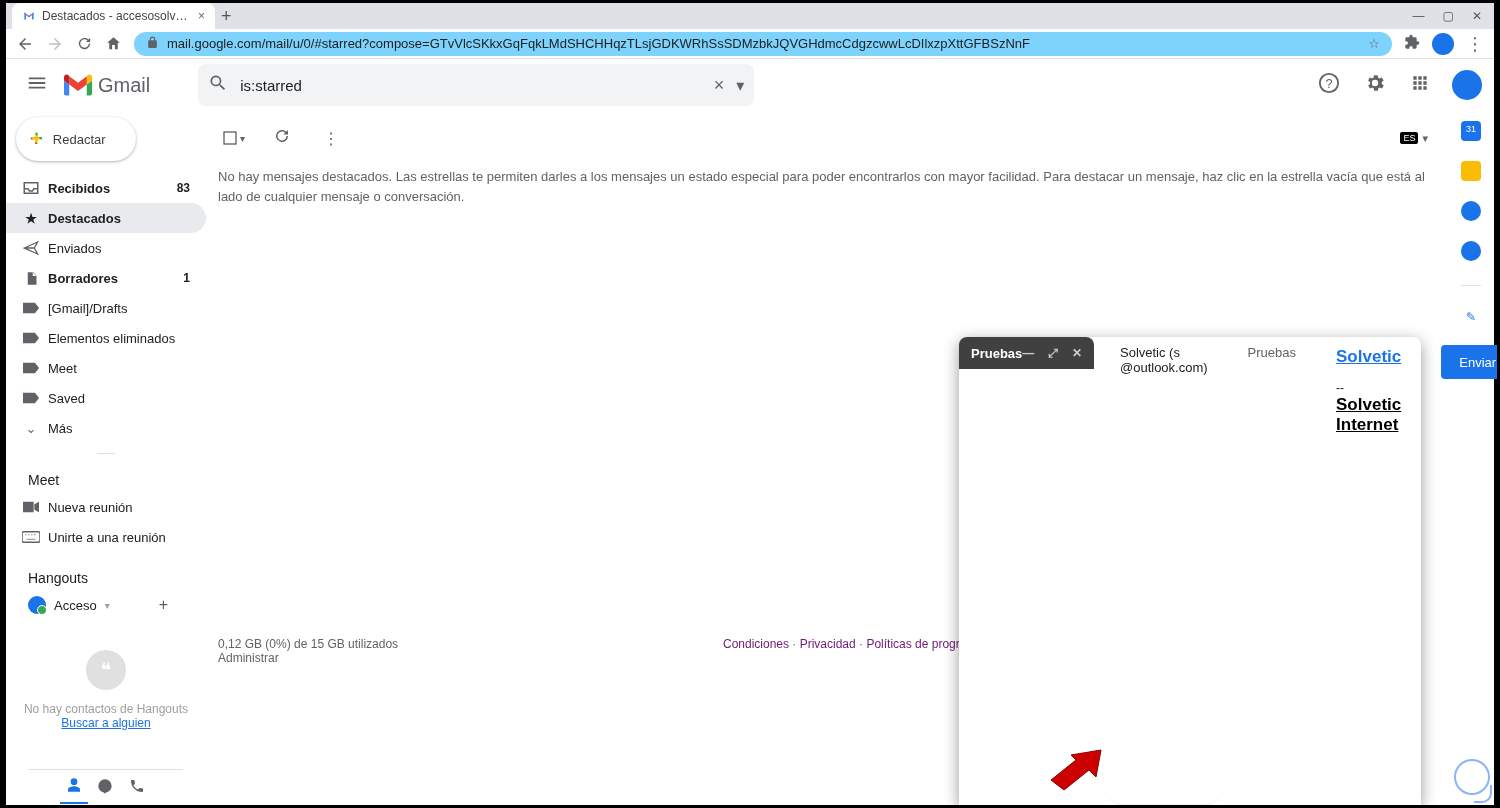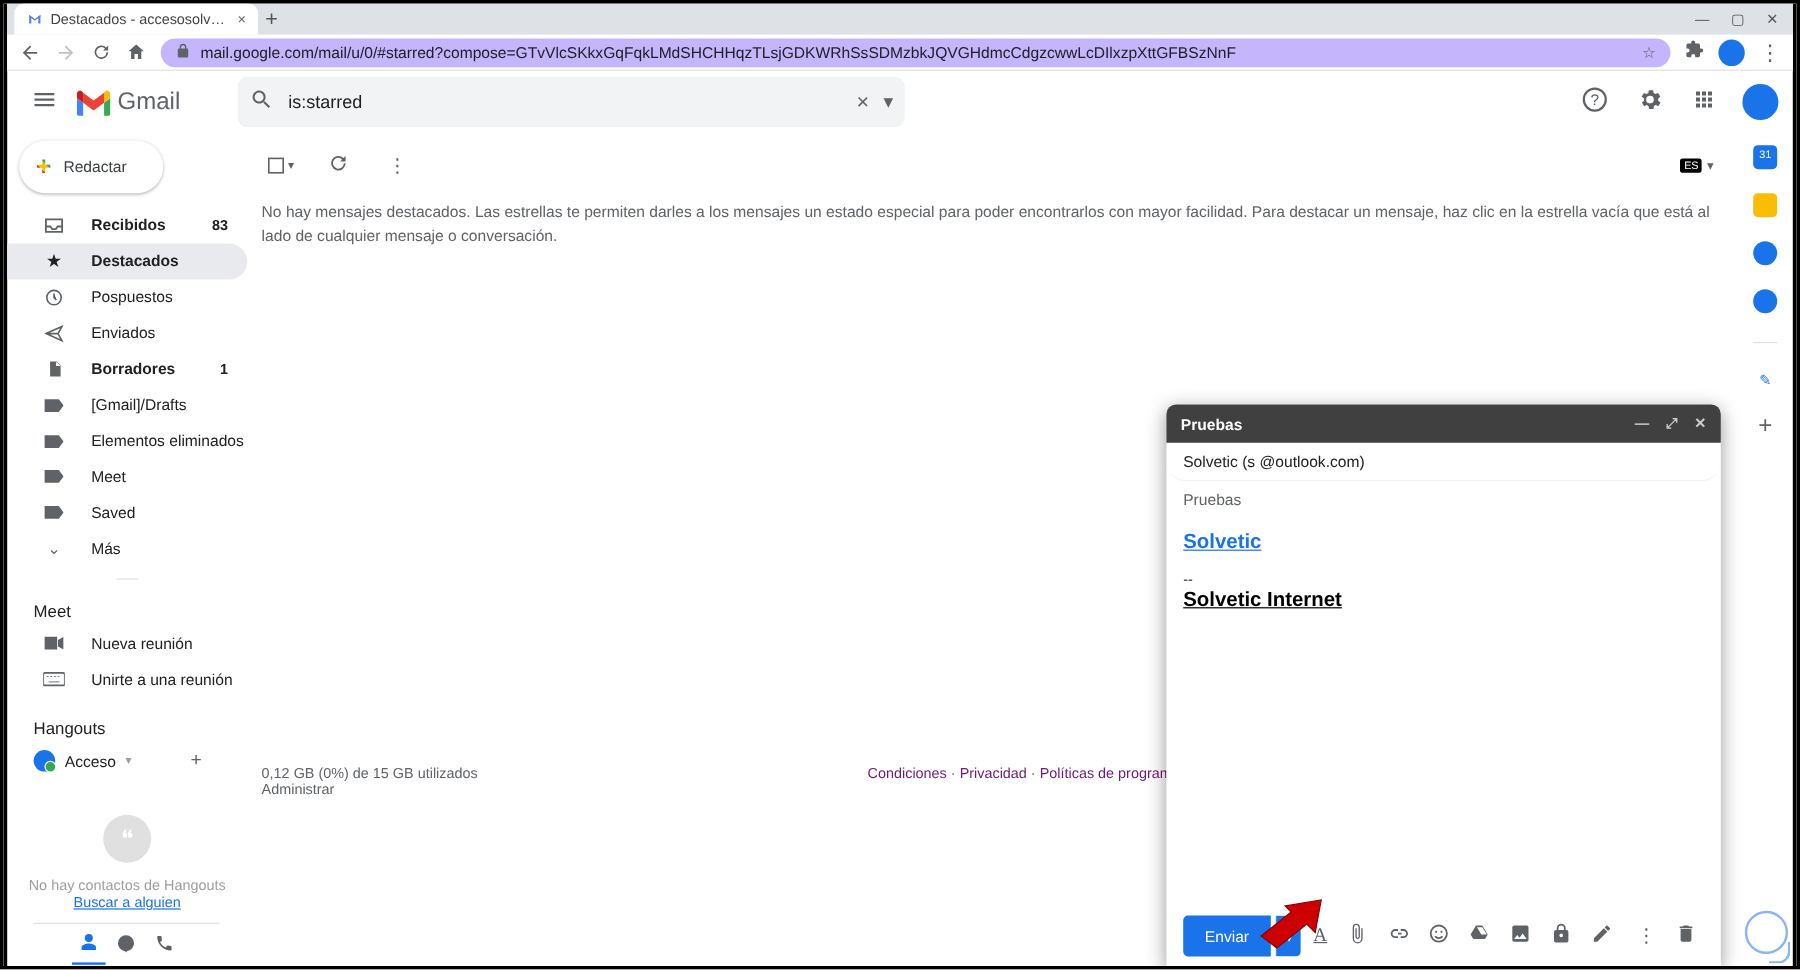--- a/index.html
+++ b/index.html
@@ -12,47 +12,47 @@
 .tab { background:#fff; height:26px; display:flex; align-items:center; padding:0 10px; border-radius:8px 8px 0 0; gap:6px; margin-left:6px; min-width:180px; }
 .tab-icon { width:14px; height:14px; }
 .tab-title { color:#444; font-size:12px; white-space:nowrap; overflow:hidden; text-overflow:ellipsis; max-width:150px; }
 .tab-close { color:#666; cursor:pointer; margin-left:auto; }
 .new-tab { margin-left:6px; color:#555; font-size:18px; cursor:pointer; }
 .win-controls { margin-left:auto; display:flex; gap:18px; padding-right:12px; color:#555; }
 .win-controls span { cursor:pointer; font-size:12px; }
 
 .addr-bar { height:30px; background:#fff; display:flex; align-items:center; padding:0 10px; gap:12px; border-bottom:1px solid #e0e0e0; }
 .nav-btn { color:#5f6368; cursor:pointer; display:flex; align-items:center; }
-.url-field { flex:1; display:flex; align-items:center; gap:8px; background:#c4b5fd; border-radius:14px; padding:4px 12px; font-size:13px; color:#202124; }
+.url-field { flex:1; display:flex; align-items:center; gap:8px; background:#7dd3fc; border-radius:14px; padding:4px 12px; font-size:13px; color:#202124; }
 .url-field .lock { color:#5f6368; }
 .url-text { flex:1; }
 .star { color:#5f6368; cursor:pointer; }
 .ext-icon { color:#5f6368; cursor:pointer; }
 .avatar-small { width:22px; height:22px; border-radius:50%; background:#1a73e8; cursor:pointer; }
 .chrome-menu { color:#5f6368; cursor:pointer; font-size:18px; }
 
 
 .gm-header { height:52px; display:flex; align-items:center; padding:0 12px; gap:8px; }
 .menu-icon { color:#5f6368; cursor:pointer; padding:8px; }
-.logo { display:flex; align-items:flex-end; gap:6px; cursor:pointer; padding-right:40px; }
+.logo { display:flex; align-items:center; gap:6px; cursor:pointer; padding-right:40px; }
 .logo-text { font-size:20px; color:#5f6368; }
 .search-box { flex:0 0 556px; background:#f1f3f4; border-radius:8px; height:42px; display:flex; align-items:center; padding:0 10px; gap:12px; }
 .search-input { flex:1; background:transparent; border:none; outline:none; font-size:15px; color:#202124; }
 .search-clear { color:#5f6368; cursor:pointer; font-size:18px; }
 .search-opts { color:#5f6368; cursor:pointer; }
 .hdr-spacer { flex:1; }
 .hdr-icon { color:#5f6368; cursor:pointer; padding:8px; }
 .avatar-hdr { width:30px; height:30px; border-radius:50%; background:#1a73e8; cursor:pointer; margin-left:6px; }
 
 
 .gm-body { display:flex; height:calc(100% - 108px); }
 .sidebar { width:200px; padding-top:6px; display:flex; flex-direction:column; font-size:13px; color:#202124; }
 .compose-btn { margin:0 0 12px 10px; width:120px; height:44px; border-radius:22px; background:#fff; box-shadow:0 1px 3px rgba(0,0,0,.3); display:flex; align-items:center; gap:10px; padding-left:14px; cursor:pointer; font-size:13px; color:#3c4043; }
 .compose-plus { font-size:22px; background:linear-gradient(45deg,#d93025 0 40%,#fbbc04 40% 60%,#34a853 60% 80%,#1a73e8 80%); -webkit-background-clip:text; color:transparent; font-weight:bold; }
-.nav-item { display:flex; align-items:center; gap:22px; height:30px; padding-left:30px; cursor:pointer; border-radius:0 16px 16px 0; position:relative; }
+.nav-item { display:flex; align-items:center; gap:8px; height:30px; padding-left:16px; cursor:pointer; border-radius:0 16px 16px 0; position:relative; }
 .nav-item.active { background:#e8eaed; font-weight:bold; }
 .nav-item .count { margin-left:auto; margin-right:16px; font-size:12px; color:#5f6368; }
 .nav-item.unread .label, .nav-item.unread .count { font-weight:bold; color:#202124; }
 .nav-icon { width:18px; color:#5f6368; display:flex; justify-content:center; }
 .nav-item.active .nav-icon { color:#202124; }
 
 .side-section { padding:18px 0 4px 22px; font-size:14px; color:#202124; font-weight:500; }
 .side-divider { height:1px; background:#e0e0e0; margin:10px 46px 0; width:18px; align-self:center; }
 
 .hangouts-user { display:flex; align-items:center; gap:8px; padding:6px 22px; font-size:13px; position:relative; }
@@ -86,21 +86,21 @@
 .rail-icon { width:20px; height:20px; cursor:pointer; border-radius:4px; }
 .rail-cal { background:#1a73e8; position:relative; }
 .rail-cal::after{content:'31';position:absolute;inset:3px 0 0;color:#fff;font-size:9px;text-align:center;}
 .rail-keep { background:#fbbc04; }
 .rail-tasks { background:#1a73e8; border-radius:50%; }
 .rail-contacts { background:#1a73e8; border-radius:50%; }
 .rail-div { width:20px; height:1px; background:#e0e0e0; margin:4px 0; }
 .rail-add { color:#5f6368; cursor:pointer; font-size:20px; }
 
 
-.compose-win { position:absolute; bottom:0; right:60px; width:462px; height:468px; background:#fff; box-shadow:0 4px 16px rgba(0,0,0,.4); border-radius:8px 8px 0 0; display:flex; flex-direction:column; z-index:100; }
+.compose-win { position:absolute; bottom:0; right:73px; width:462px; height:468px; background:#fff; box-shadow:0 4px 16px rgba(0,0,0,.4); border-radius:8px 8px 0 0; display:flex; flex-direction:row; z-index:100;gap:12px; }
 .cw-header { background:#404040; color:#fff; height:32px; display:flex; align-items:center; padding:0 12px; border-radius:8px 8px 0 0; font-size:13px; font-weight:bold; }
 .cw-hdr-icons { margin-left:auto; display:flex; gap:14px; color:#ccc; }
 .cw-hdr-icons span { cursor:pointer; font-size:12px; }
 .cw-field { padding:8px 14px; font-size:13px; color:#5f6368; border-bottom:1px solid #f0f0f0; }
 .cw-field-to { color:#202124;border-radius:16px; }
 .cw-subject { padding:8px 14px; font-size:13px; color:#5f6368; }
 .cw-body { flex:1; padding:10px 14px; font-size:15px; }
 .cw-link { color:#1a73e8; text-decoration:underline; cursor:pointer; font-size:17px;font-weight:bold; }
 .cw-sig-sep { font-size:12px; color:#202124; margin-top:14px; }
 .cw-sig { font-size:17px; font-weight:bold; text-decoration:underline; }
@@ -229,29 +229,20 @@
             <span class="label">Recibidos</span>
             <span class="count">83</span>
           </div>
     <div class="nav-item active">
             <span class="nav-icon">★</span>
             <span class="label">Destacados</span>
           </div>
     <div class="nav-item">
             <span class="nav-icon">
               <svg width="16" height="16" viewBox="0 0 24 24">
-                <circle cx="12" cy="12" r="9" fill="none" stroke="currentColor" stroke-width="2"></circle>
-                <path stroke="currentColor" stroke-width="2" d="M12 7v5l3 3"></path>
-              </svg>
-            </span>
-            <span class="label">Pospuestos</span>
-          </div>
-    <div class="nav-item">
-            <span class="nav-icon">
-              <svg width="16" height="16" viewBox="0 0 24 24">
                 <path fill="none" stroke="currentColor" stroke-width="2" d="M2 12l20-9-5 9 5 9z M2 12h15"></path>
               </svg>
             </span>
             <span class="label">Enviados</span>
           </div>
     <div class="nav-item unread">
             <span class="nav-icon">
               <svg width="15" height="15" viewBox="0 0 24 24">
                 <path fill="currentColor" d="M6 2h9l5 5v15H6zM14 2v6h6"></path>
               </svg>

